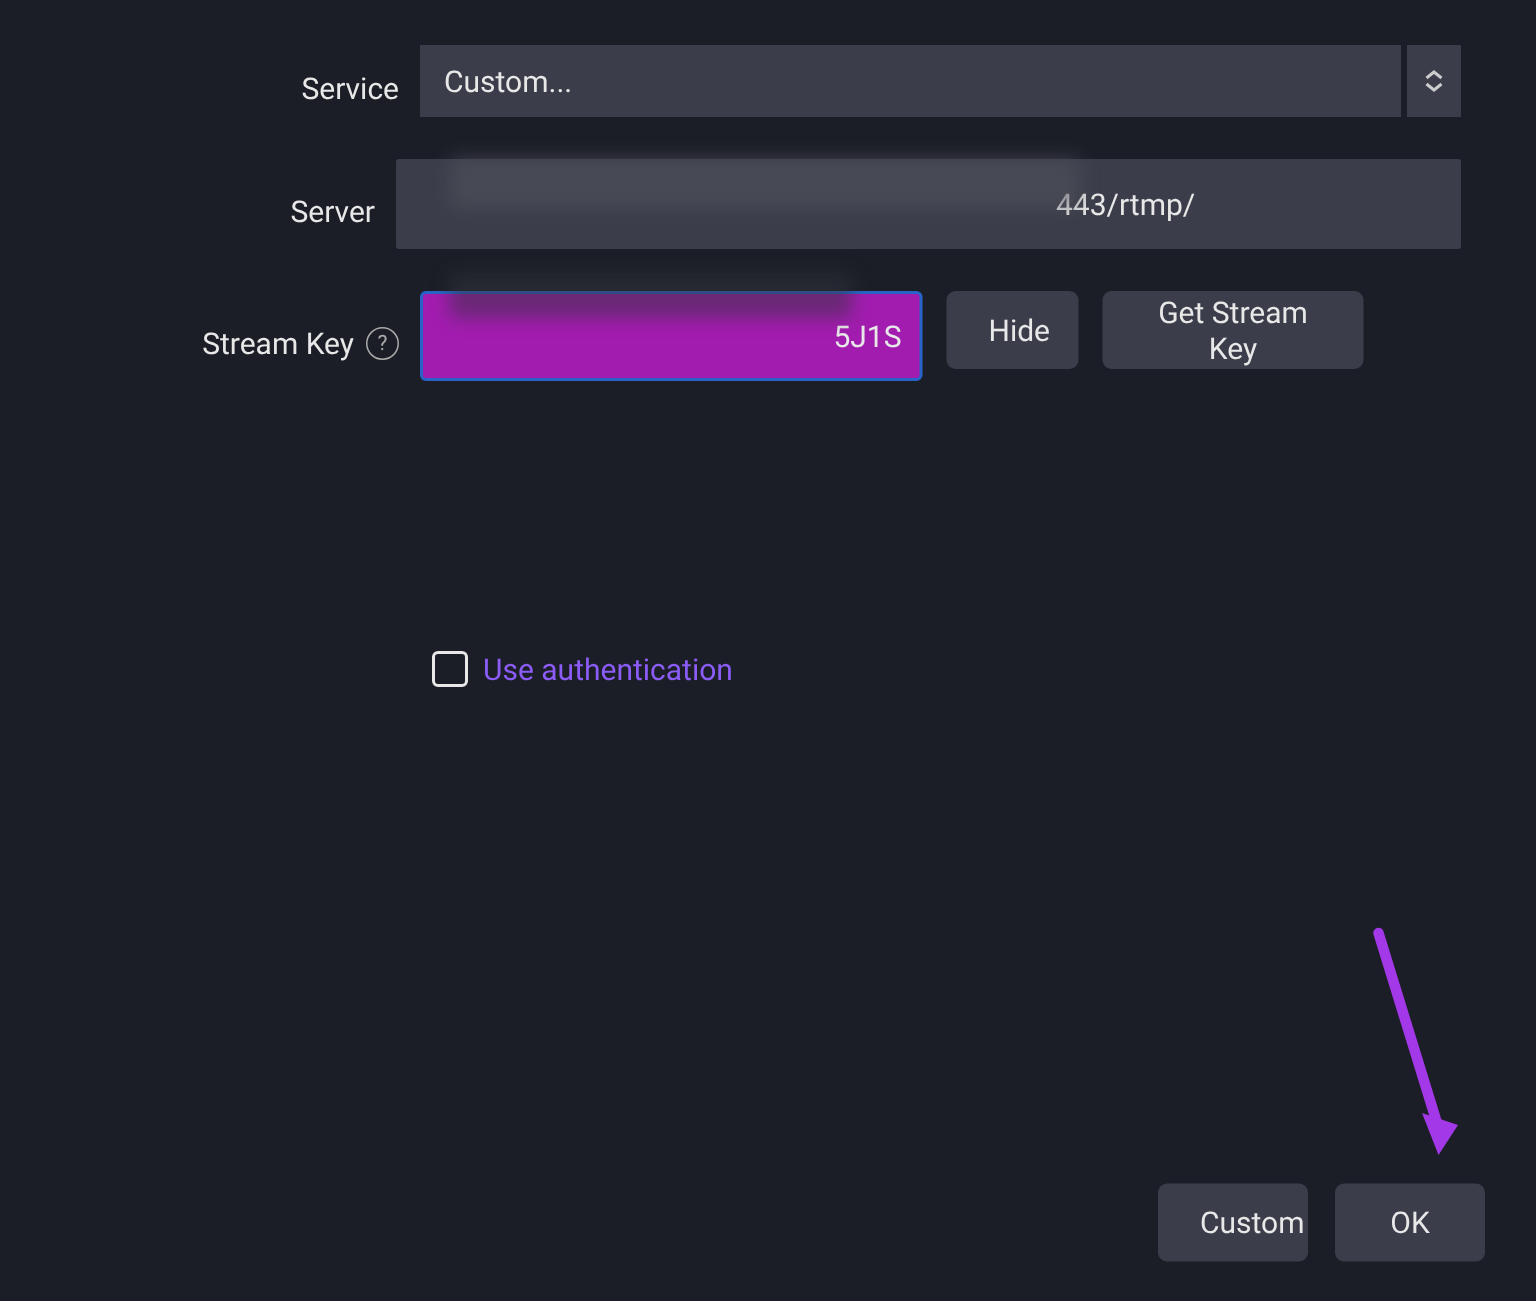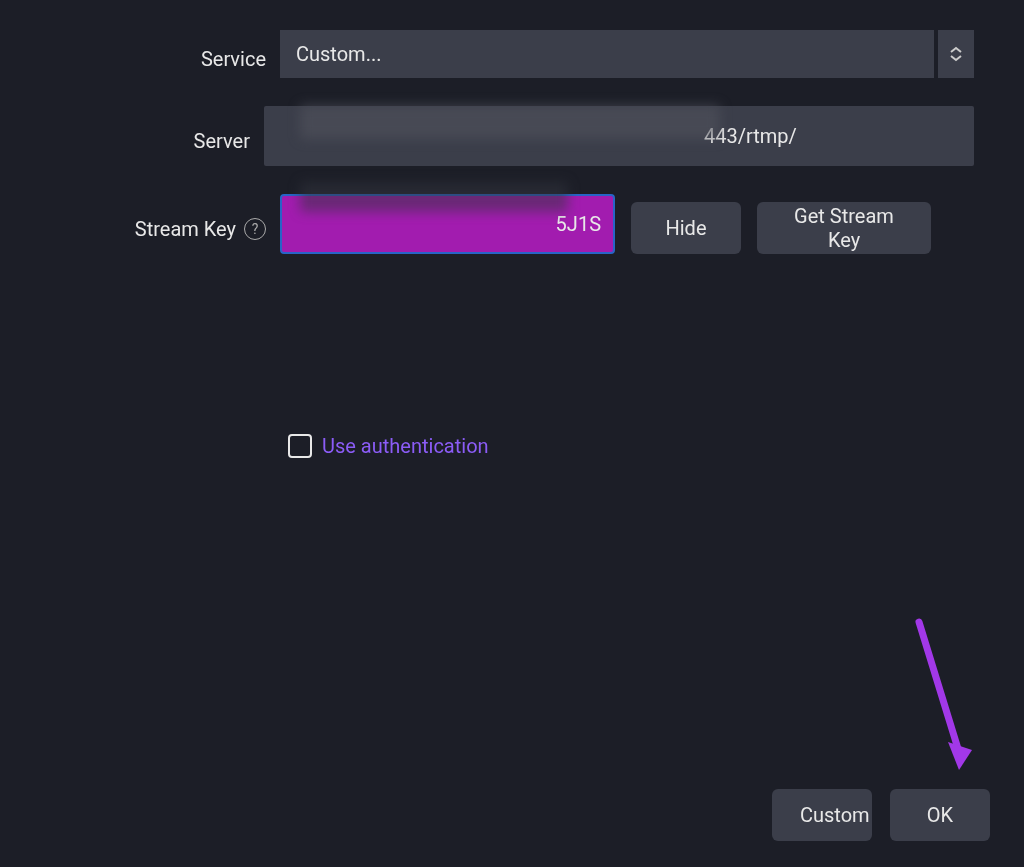--- a/index.html
+++ b/index.html
@@ -38,21 +38,21 @@
       display: flex;
       justify-content: flex-end;
       align-items: center;
       gap: 8px;
       margin-top: 10px;
     }
     
     .input-col {
       flex: 1;
       display: flex;
-      align-items: flex-end;
+      align-items: flex-start;
       gap: 16px;
     }
     
     .dropdown {
       flex: 1;
       display: flex;
       align-items: stretch;
       height: 48px;
     }
     
@@ -115,21 +115,21 @@
       border: none;
       height: 52px;
       padding: 0 28px;
       font-size: 20px;
       font-family: inherit;
       border-radius: 6px;
       cursor: pointer;
     }
     
     .btn-hide {
-      width: 110px;
+      width: 88px;
     }
     
     .btn-get-key {
       width: 174px;
     }
     
     .help-icon {
       display: inline-flex;
       align-items: center;
       justify-content: center;

